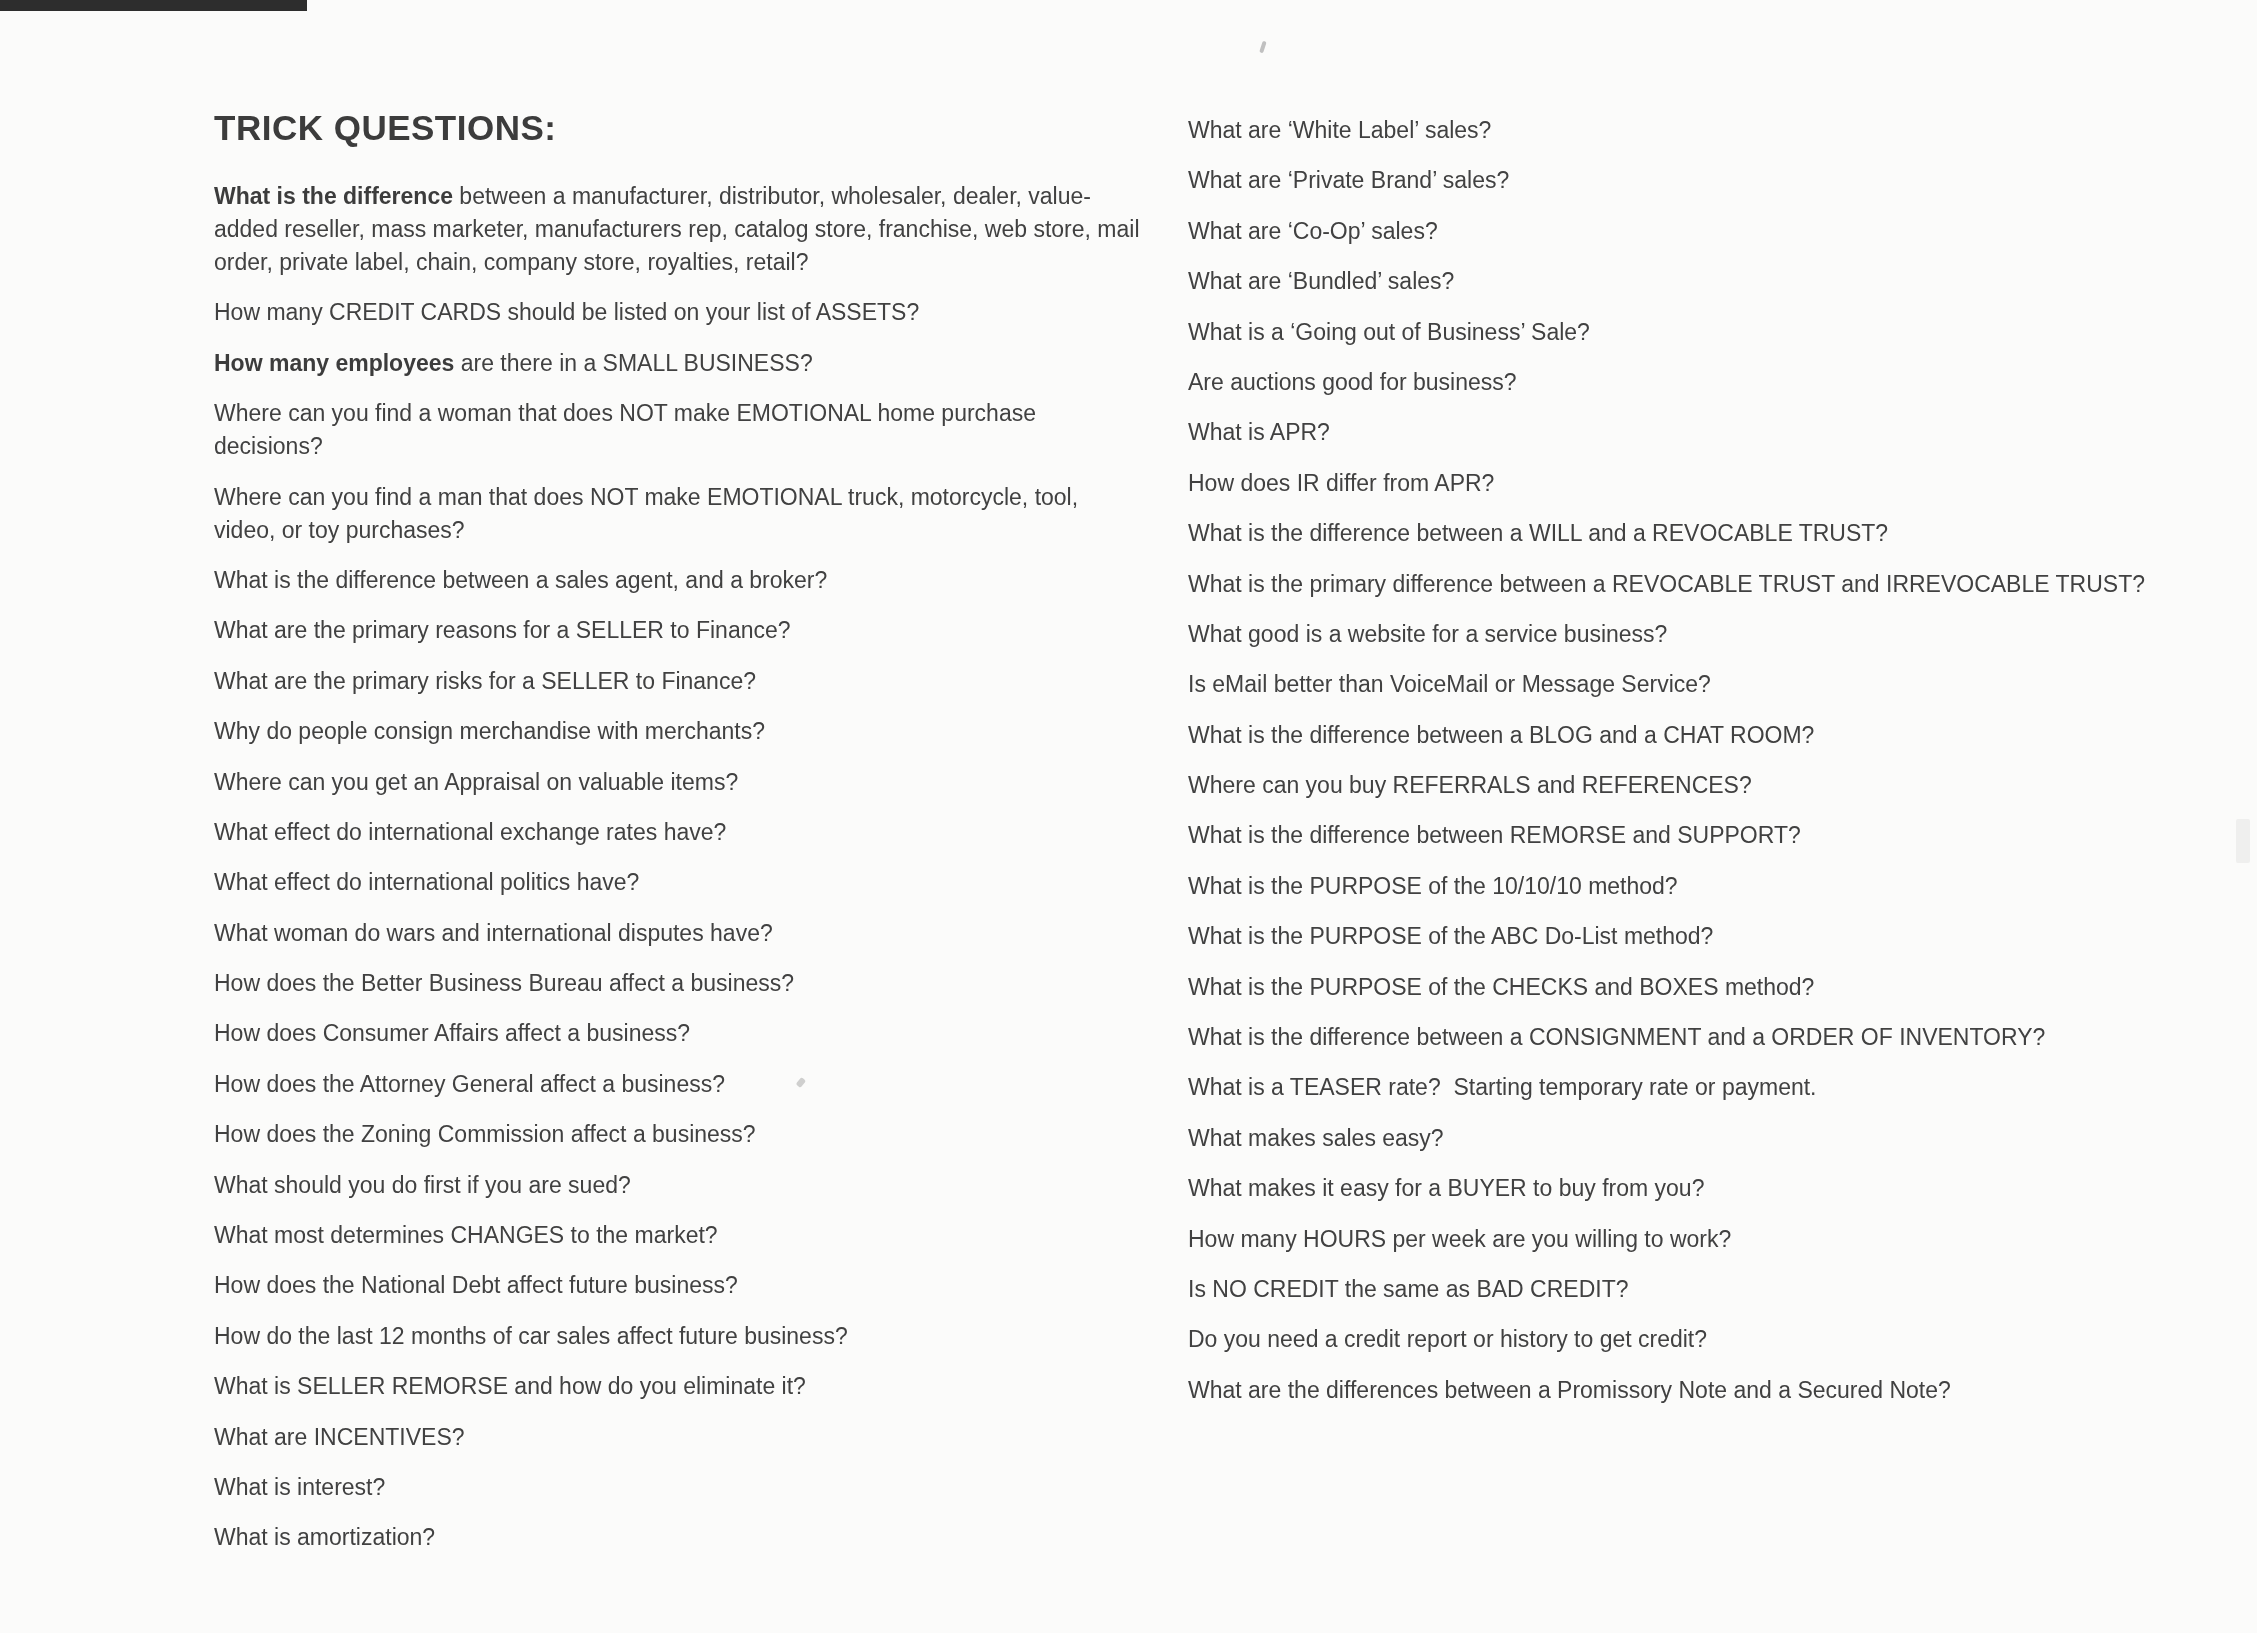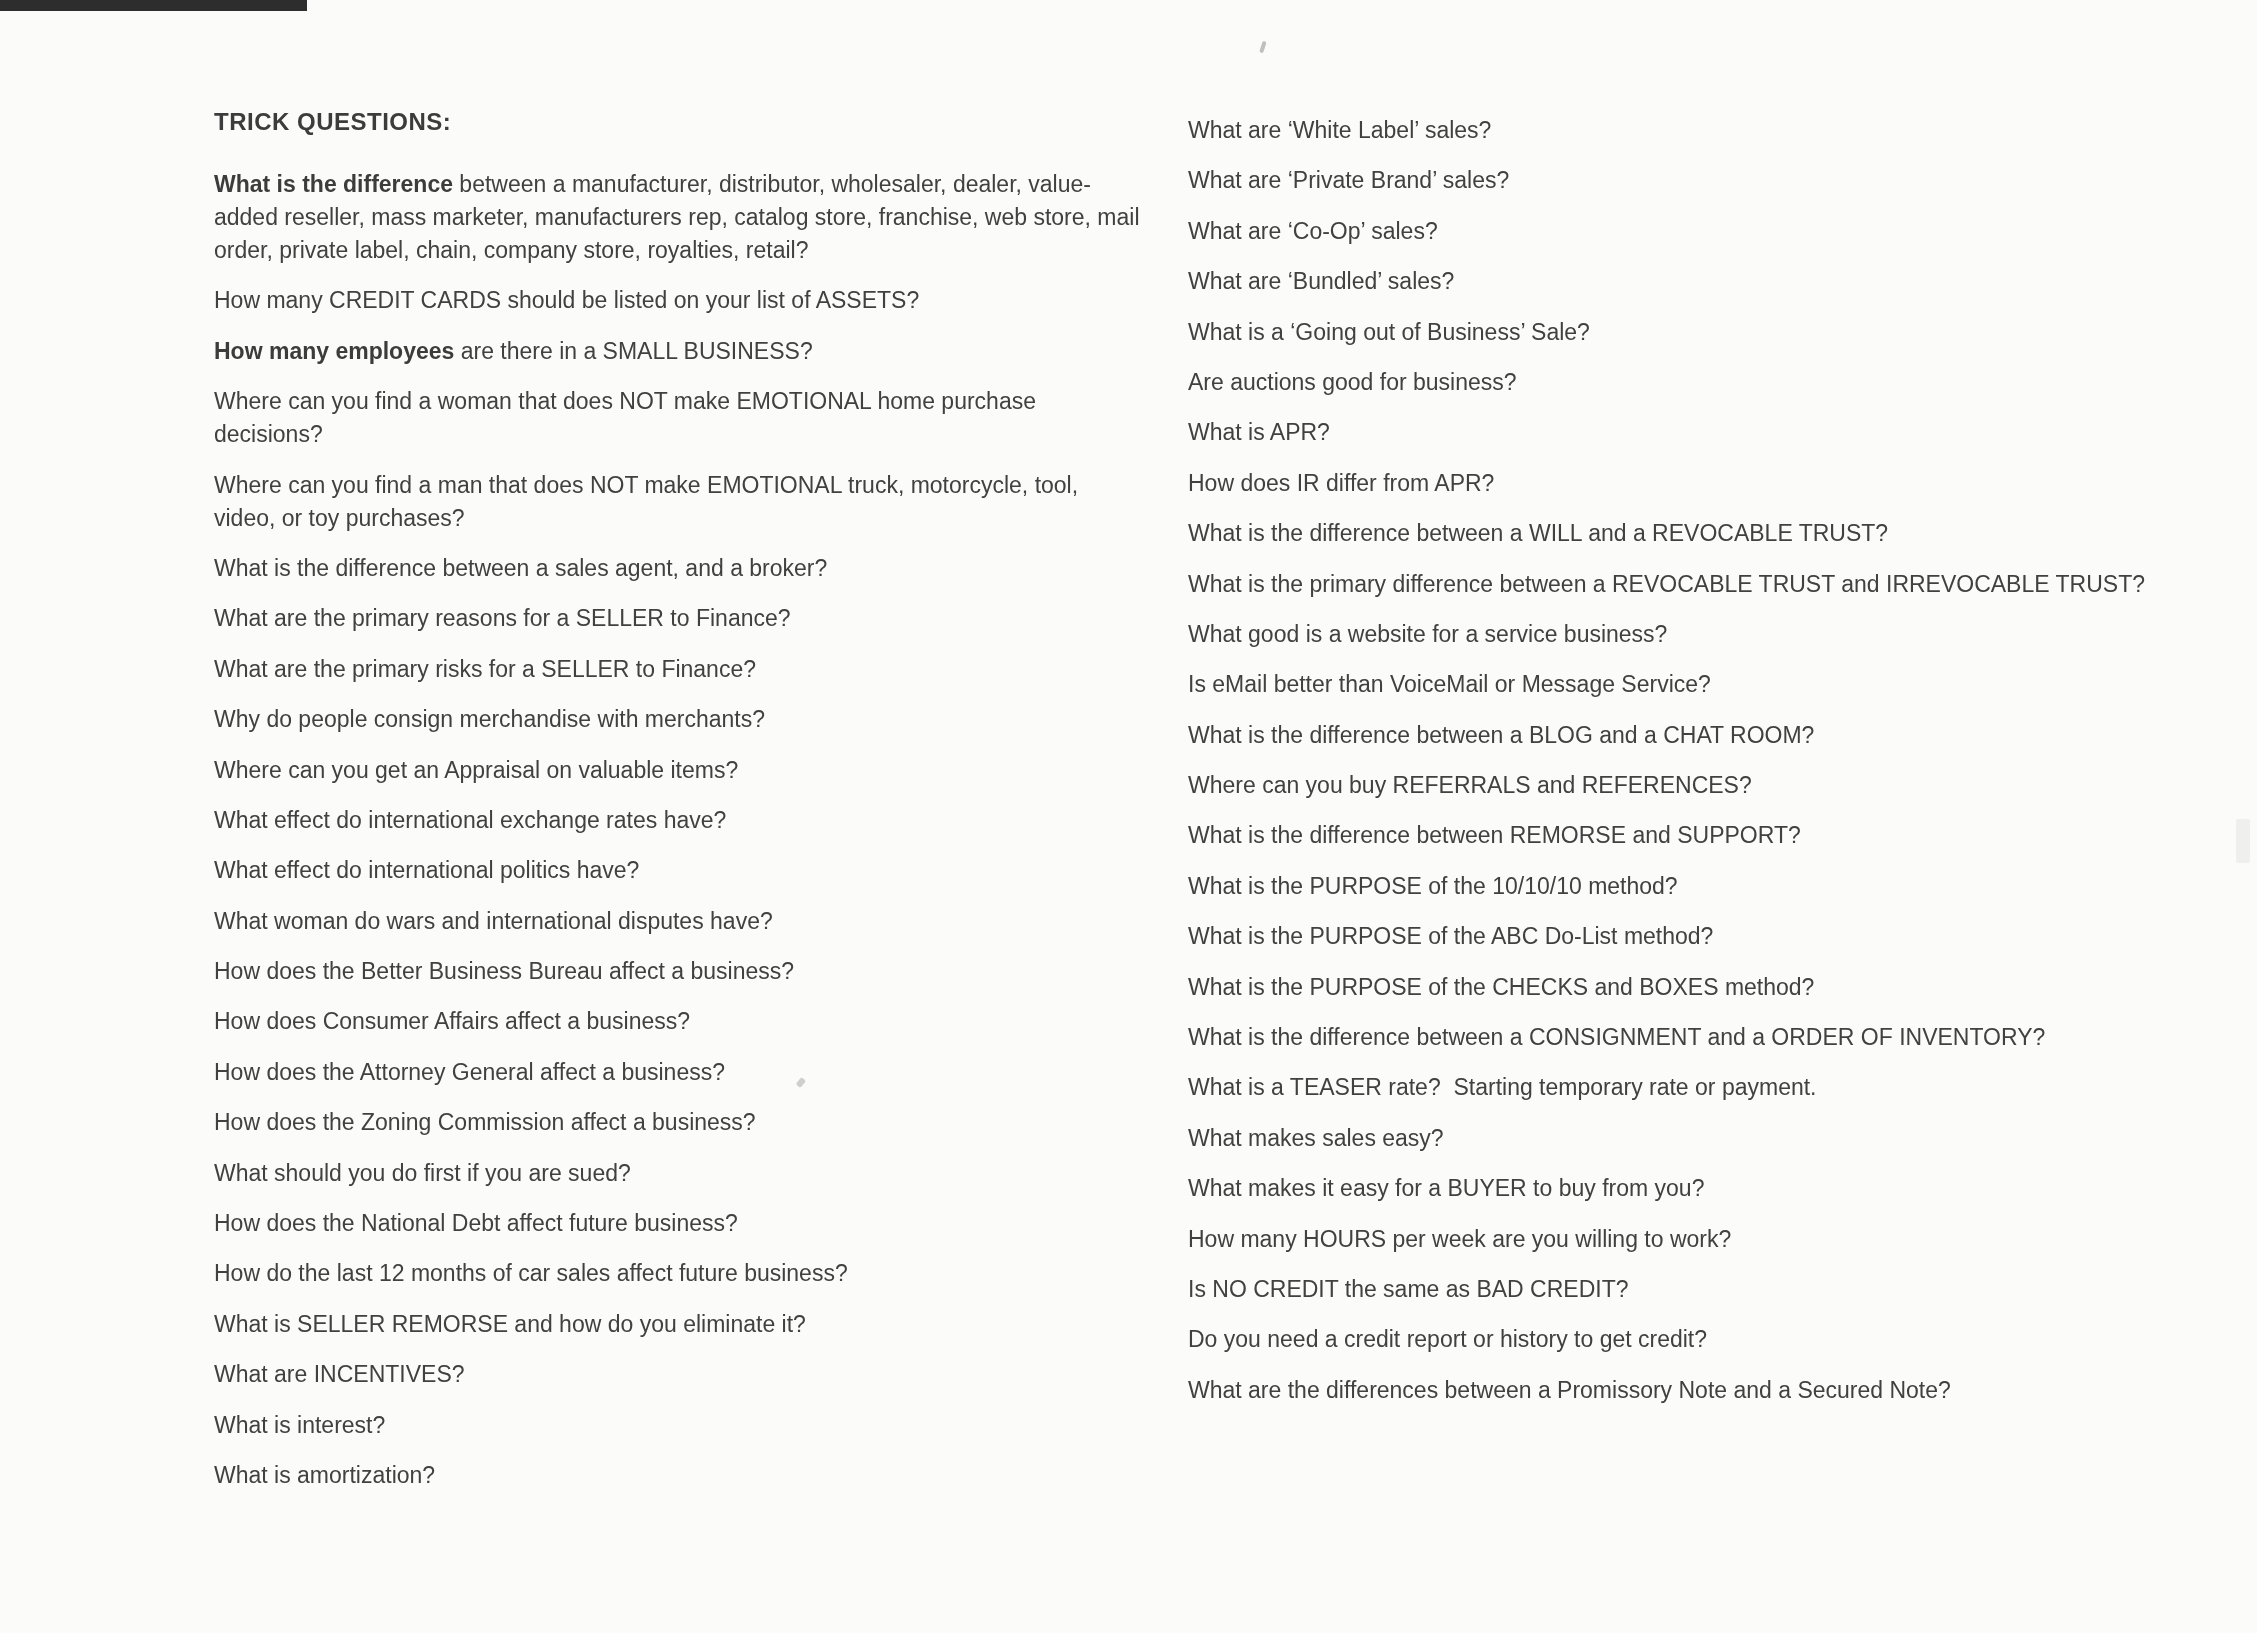--- a/index.html
+++ b/index.html
@@ -32,21 +32,21 @@
   .speck-1 { left: 1261px; top: 41px; width: 3.9px; height: 11.6px; transform: rotate(18deg); opacity: .6; }
   .speck-2 { left: 798px; top: 1078px; width: 5.8px; height: 8.7px; transform: rotate(40deg); opacity: .45; }
   .speck-3 { left: 2236px; top: 819px; width: 13.5px; height: 44px; opacity: .12; }
   .col {
     position: absolute;
     top: 108px;
   }
   .col-left  { left: 214px; width: 927px; }
   .col-right { left: 1188px; width: 970px; top: 114px; }
   .page-title {
-    font-size: 24px;
+    font-size: 35px;
     font-weight: 700;
     letter-spacing: 0.5px;
     color: #3c3c3c;
     margin: 0 0 32px 0;
   }
   .question {
     font-size: 23px;
     line-height: 33px;
     margin: 0 0 17.4px 0;
     white-space: pre-wrap;
@@ -76,20 +76,21 @@
       <p class="question"><span>Why do people consign merchandise with merchants?</span></p>
       <p class="question"><span>Where can you get an Appraisal on valuable items?</span></p>
       <p class="question"><span>What effect do international exchange rates have?</span></p>
       <p class="question"><span>What effect do international politics have?</span></p>
       <p class="question"><span>What woman do wars and international disputes have?</span></p>
       <p class="question"><span>How does the Better Business Bureau affect a business?</span></p>
       <p class="question"><span>How does Consumer Affairs affect a business?</span></p>
       <p class="question"><span>How does the Attorney General affect a business?</span></p>
       <p class="question"><span>How does the Zoning Commission affect a business?</span></p>
       <p class="question"><span>What should you do first if you are sued?</span></p>
+      <p class="question"><span>What most determines CHANGES to the market?</span></p>
       <p class="question"><span>How does the National Debt affect future business?</span></p>
       <p class="question"><span>How do the last 12 months of car sales affect future business?</span></p>
       <p class="question"><span>What is SELLER REMORSE and how do you eliminate it?</span></p>
       <p class="question"><span>What are INCENTIVES?</span></p>
       <p class="question"><span>What is interest?</span></p>
       <p class="question"><span>What is amortization?</span></p>
     </div>
 </div>
 
 <div class="col col-right">

